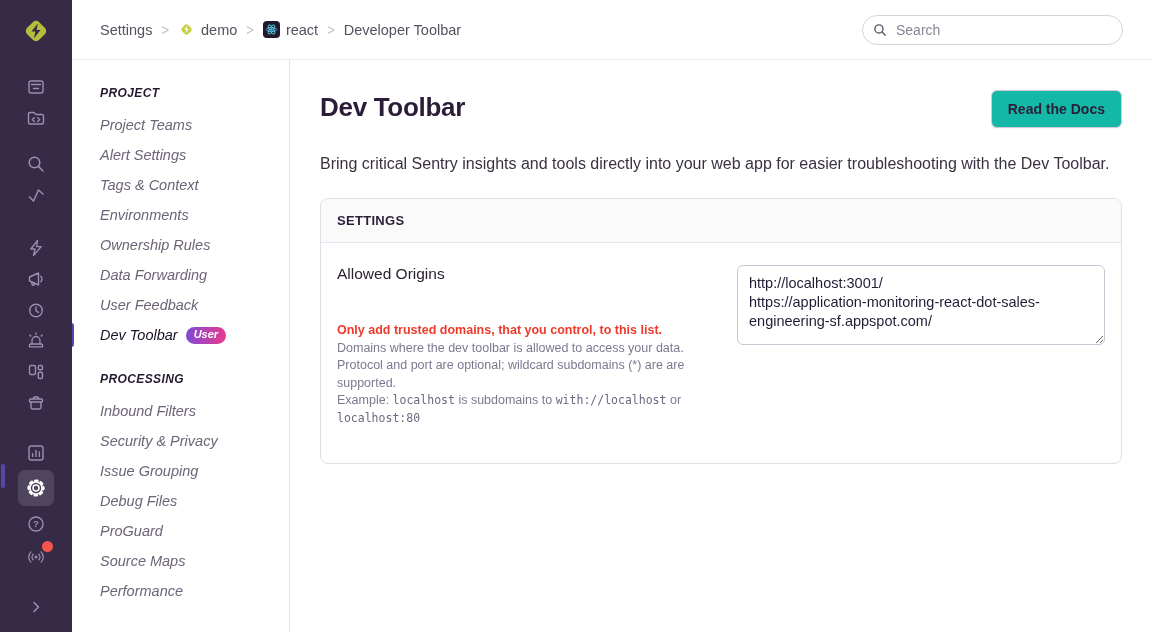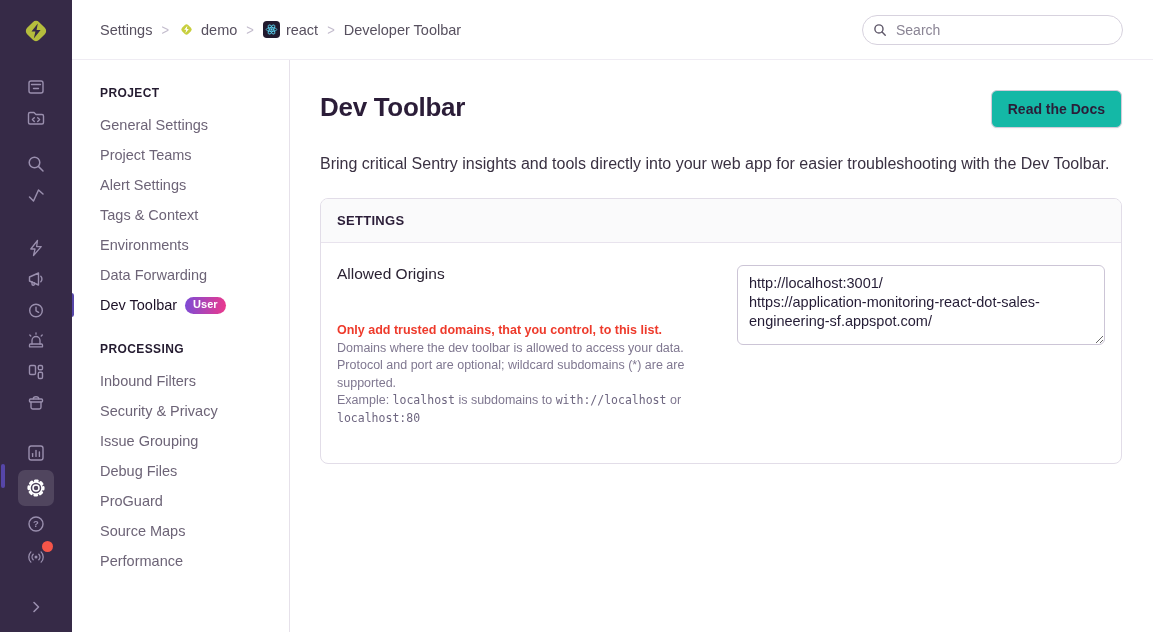--- a/index.html
+++ b/index.html
@@ -21,21 +21,21 @@
   .header { grid-row:1/2; grid-column:2/4; display:flex; align-items:center; justify-content:space-between; padding:0 30px 0 28px; border-bottom:1px solid #efecf3; background:#fff; }
   .breadcrumb { display:flex; align-items:center; gap:9px; font-size:14.5px; color:#57505f; }
   .crumb { cursor:pointer; display:flex; align-items:center; gap:6px; }
   .sep { color:#c3bccd; font-size:13px; transform:scaleY(1.15); }
   .search-wrap { position:relative; }
   .search-input { width:261px; height:30px; border:1px solid #d7d2de; border-radius:15px; padding:0 12px 0 33px; font-size:14px; color:#3a3142; outline:none; font-family:"Liberation Sans",sans-serif; }
   .search-input::placeholder { color:#8a8494; }
   .search-icon { position:absolute; left:11px; top:8px; color:#5d5668; }
 
   
-  .sidebar { grid-row:2/3; grid-column:2/3; border-right:1px solid #e6e1ea; padding-top:26px; background:#fff; overflow:hidden; }
+  .sidebar { grid-row:2/3; grid-column:2/3; border-right:1px solid #e6e1ea; padding-top:26px; background:#fff; overflow:hidden;font-style:italic; }
   .sb-heading { padding-left:28px; font-size:12px; font-weight:700; letter-spacing:.4px; color:#241b30; margin:0 0 10px; }
   .sb-list { list-style:none; margin:0 0 22px; padding:0; }
   .sb-item { height:30px; display:flex; align-items:center; padding-left:28px; font-size:14.5px; color:#6d6477; cursor:pointer; position:relative; }
   .sb-item.active { color:#1d1127; }
   .sb-item.active::before { content:""; position:absolute; left:-3px; top:3px; width:5px; height:24px; border-radius:3px; background:#5646a8; }
   .beta { margin-left:8px; font-size:11px; font-weight:700; color:#fff; padding:2.5px 8px 3.5px; border-radius:10px; background:linear-gradient(95deg,#7c4bd6,#ec398c); line-height:1; }
 
   
   .main { grid-row:2/3; grid-column:3/4; padding:30px 31px 0 30px; background:#fff; overflow:hidden; }
   .title-row { display:flex; align-items:flex-start; justify-content:space-between; }
@@ -211,26 +211,27 @@
         <circle cx="8.5" cy="8.5" r="5.8"></circle>
         <line x1="13" y1="13" x2="17.5" y2="17.5"></line>
       </svg>
       <input class="search-input" type="text" placeholder="Search" style="">
     </div>
   </header>
 
   <aside class="sidebar">
     <h2 class="sb-heading">PROJECT</h2>
     <ul class="sb-list">
-      <li class="sb-item">General Settings</li>
       <li class="sb-item">Project Teams</li>
       <li class="sb-item">Alert Settings</li>
       <li class="sb-item">Tags &amp; Context</li>
       <li class="sb-item">Environments</li>
+      <li class="sb-item">Ownership Rules</li>
       <li class="sb-item">Data Forwarding</li>
+      <li class="sb-item">User Feedback</li>
       <li class="sb-item active">
         <span>Dev Toolbar</span>
         <span class="beta">User</span>
       </li>
     </ul>
 
     <h2 class="sb-heading">PROCESSING</h2>
     <ul class="sb-list">
       <li class="sb-item">Inbound Filters</li>
       <li class="sb-item">Security &amp; Privacy</li>

